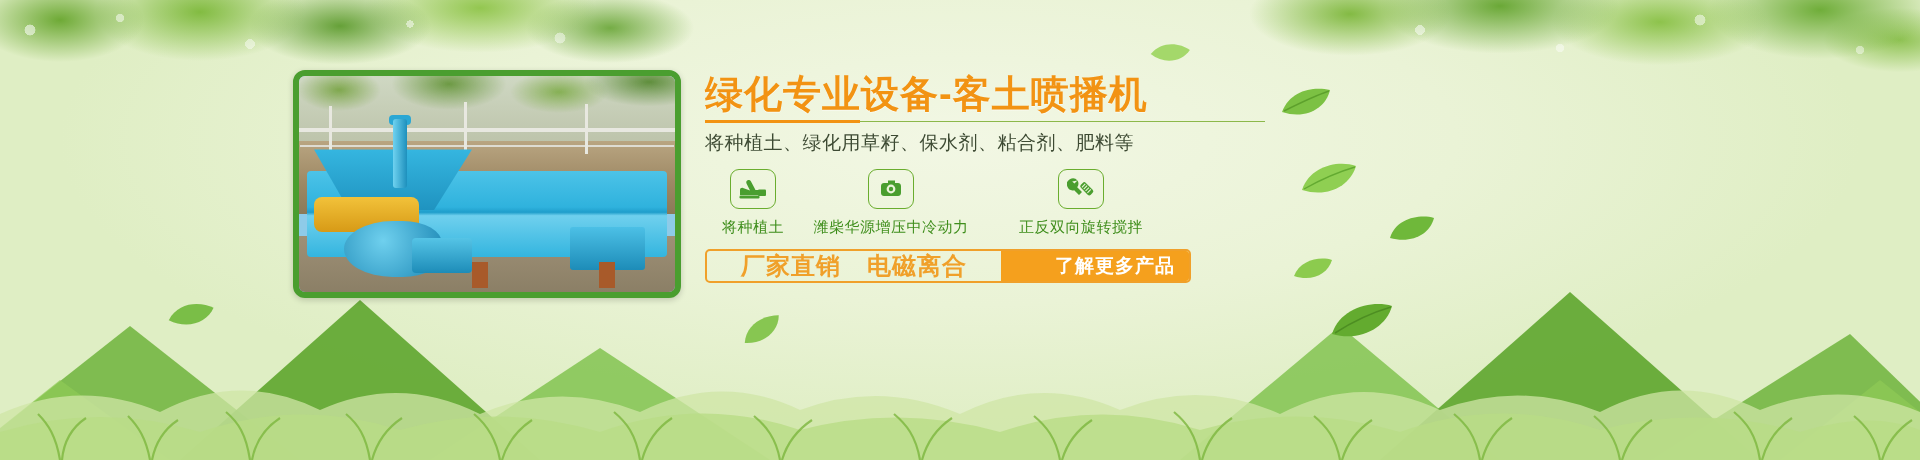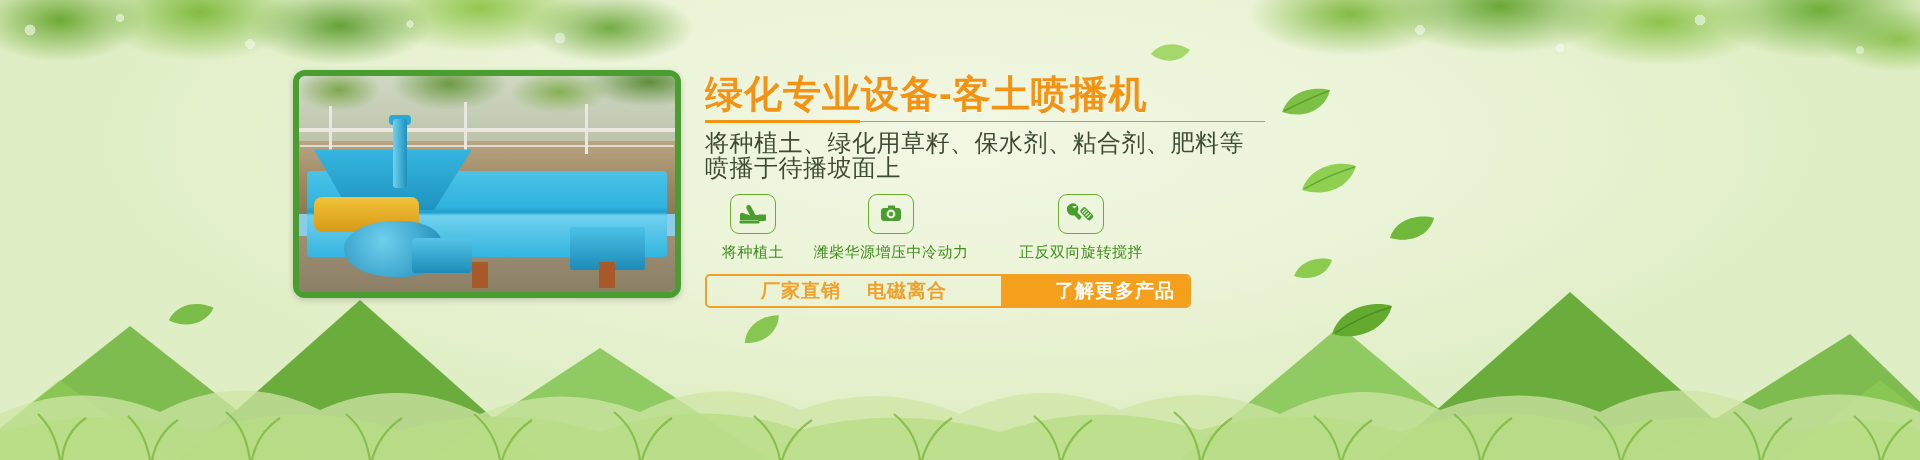--- a/index.html
+++ b/index.html
@@ -135,21 +135,21 @@
   .title {
     font-size:38px; font-weight:bold; color:#f29313;
     letter-spacing:1px; line-height:44px; white-space:nowrap;
     text-shadow:0 1px 0 rgba(255,255,255,.5);
   }
   .divider { position:relative; width:560px; height:3px; margin-top:4px; }
   .divider .d-orange { position:absolute; left:0; top:0; width:155px; height:3px; background:#f29313; }
   .divider .d-green  { position:absolute; left:155px; top:1px; width:405px; height:1px; background:#8cb84a; }
 
   .subtitle {
-    margin-top:7px; font-size:24px; color:#3d4a33; line-height:25px;
+    margin-top:7px; font-size:19px; color:#3d4a33; line-height:25px;
     letter-spacing:.5px; white-space:nowrap;
   }
 
   .features { display:flex; margin-top:14px; }
   .feature { text-align:center; }
   .feature:nth-child(1){ width:96px; }
   .feature:nth-child(2){ width:180px; }
   .feature:nth-child(3){ width:200px; }
   .ficon {
     width:46px; height:40px; margin:0 auto;
@@ -163,21 +163,21 @@
   }
 
   .cta-bar {
     margin-top:12px; display:flex; align-items:stretch;
     width:486px; height:34px;
     border:2px solid #f0a02a; border-radius:5px;
     overflow:hidden; background:transparent;
   }
   .cta-left {
     flex:1; display:flex; align-items:center; justify-content:center;
-    gap:26px; font-size:19px; font-weight:bold; color:#f0a02a;
+    gap:26px; font-size:24px; font-weight:bold; color:#f0a02a;
     letter-spacing:1px; white-space:nowrap;
   }
   .cta-btn {
     width:188px; display:flex; align-items:center; justify-content:center;
     background:#f5a01d; color:#ffffff;
     font-size:19px; font-weight:bold; letter-spacing:1px;
     white-space:nowrap; cursor:pointer;padding-left:40px;
   }
 </style>
 </head>
@@ -293,21 +293,20 @@
 
     <div class="title">绿化专业设备-客土喷播机</div>
 
     <div class="divider">
       <span class="d-orange"></span>
       <span class="d-green"></span>
     </div>
 
     <div class="subtitle">
       <div>将种植土、绿化用草籽、保水剂、粘合剂、肥料等</div>
-      <div>喷播于待播坡面上</div>
     </div>
 
     <div class="features">
 
       <div class="feature">
         <div class="ficon">
           <svg width="28" height="22" viewBox="0 0 28 22">
             <path d="M1,17 L1,12 C1,10.5 2.5,9.5 4,10 L11,12.5 L7.5,5.5
                      C6.8,4 7.6,2.4 9.2,2.1 C10.4,1.9 11.5,2.5 12,3.5 L16.5,12
                      L20,12 L20,17 Z" fill="#4a9e2f"></path>

